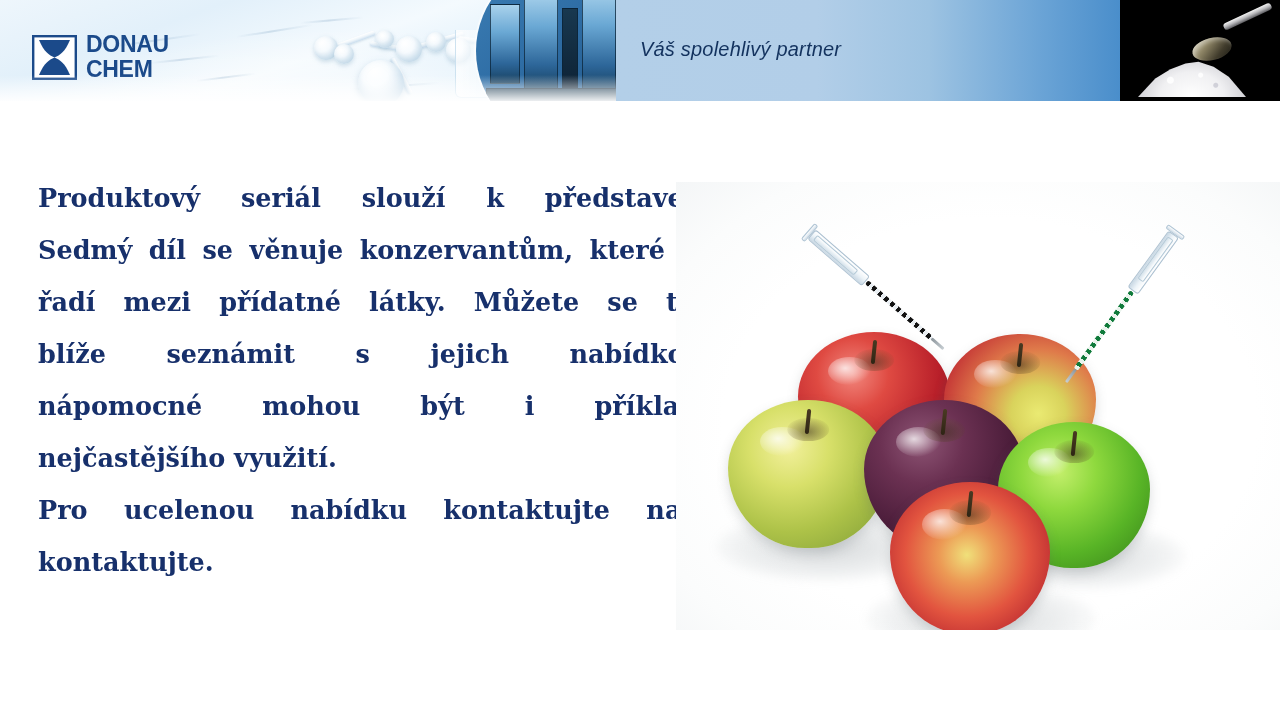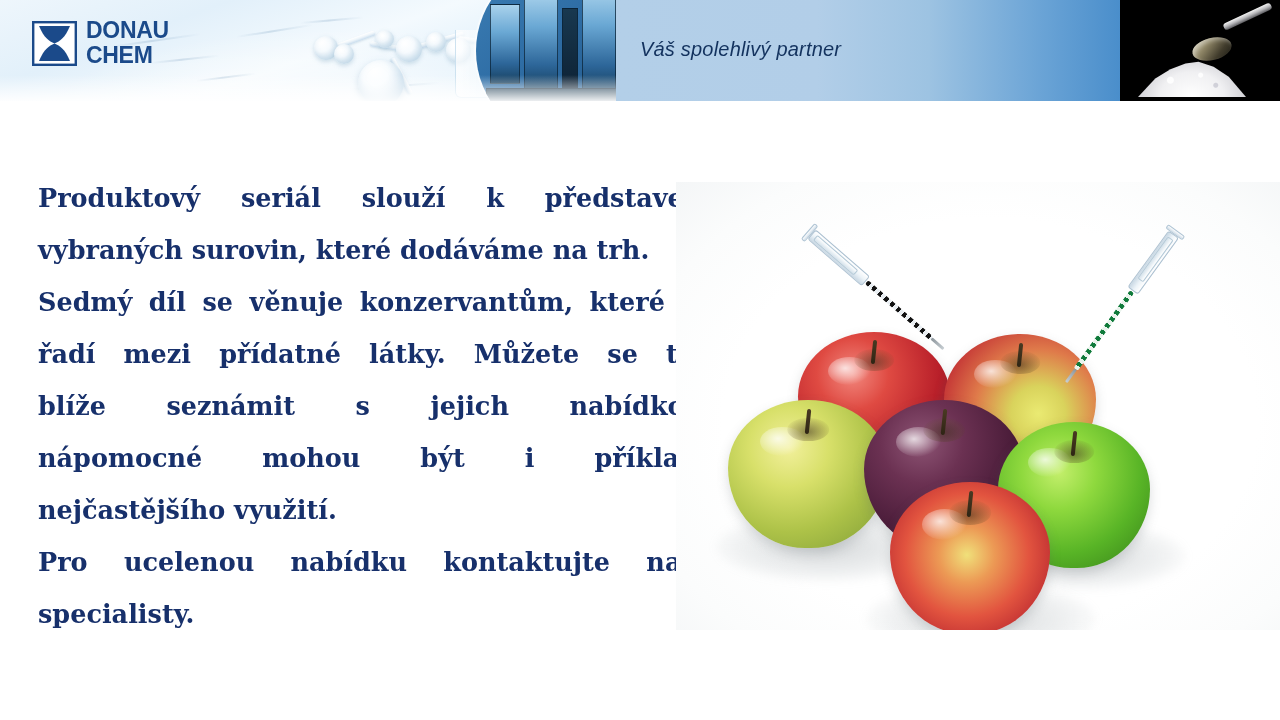--- a/index.html
+++ b/index.html
@@ -339,21 +339,21 @@
         <div class="tankgrid">
           <div class="tank" style="left:14px;  top:46px; width:30px; height:80px;"></div>
           <div class="tank" style="left:48px;  top:34px; width:34px; height:98px;"></div>
           <div class="tank tank-dark" style="left:86px; top:50px; width:16px; height:86px;"></div>
           <div class="tank" style="left:106px; top:30px; width:34px; height:104px;"></div>
 
           <div class="tank tank-dark" style="left:10px; top:130px; width:166px; height:56px;"></div>
         </div>
       </div>
 
-      <div style="position:absolute; left:32px; top:19px; display:flex; align-items:center; gap:9px;">
+      <div style="position:absolute; left:32px; top:33px; display:flex; align-items:center; gap:9px;">
         <svg width="45" height="45" viewBox="0 0 45 45">
           <rect x="1.2" y="1.2" width="42.6" height="42.6" fill="#ffffff" stroke="#1b4a8a" stroke-width="2.4"></rect>
           <path d="M7 5 L38 5 C33 17 28 20 22.5 22.5 C17 20 12 17 7 5 Z" fill="#1b4a8a"></path>
           <path d="M7 40 L38 40 C33 28 28 25 22.5 22.5 C17 25 12 28 7 40 Z" fill="#1b4a8a"></path>
         </svg>
         <div style="line-height:1; font-family:'Liberation Sans', sans-serif; font-weight:700; color:#1b4a8a;">
           <div style="font-size:23px; letter-spacing:-.3px;">DONAU</div>
           <div style="font-size:23px; letter-spacing:-.3px; margin-top:2px;">CHEM</div>
         </div>
       </div>
@@ -369,34 +369,33 @@
       <div class="scoop-bowl"></div>
       <div class="scoop-handle"></div>
     </div>
 
   </div>
 
   <div class="copy">
 
     <p class="j">
       <span class="line">Produktový seriál slouží k představení</span>
-      <span class="line last">vybraných surovin, které dodáváme na trh.</span>
     </p>
 
     <p class="j">
       <span class="line">Sedmý díl se věnuje konzervantům, které se</span>
       <span class="line">řadí mezi přídatné látky. Můžete se tak</span>
       <span class="line">blíže seznámit s jejich nabídkou,</span>
       <span class="line">nápomocné mohou být i příklady</span>
       <span class="line last">nejčastějšího využití.</span>
     </p>
 
     <p class="j">
       <span class="line">Pro ucelenou nabídku kontaktujte naše</span>
-      <span class="line last">specialisty.</span>
+      <span class="line last">kontaktujte.</span>
     </p>
 
   </div>
 
   <div class="apples">
 
     <div class="shadow-blob" style="left:40px;  top:330px; width:220px; height:70px;"></div>
     <div class="shadow-blob" style="left:190px; top:400px; width:230px; height:74px;"></div>
     <div class="shadow-blob" style="left:300px; top:340px; width:210px; height:68px;"></div>
 

